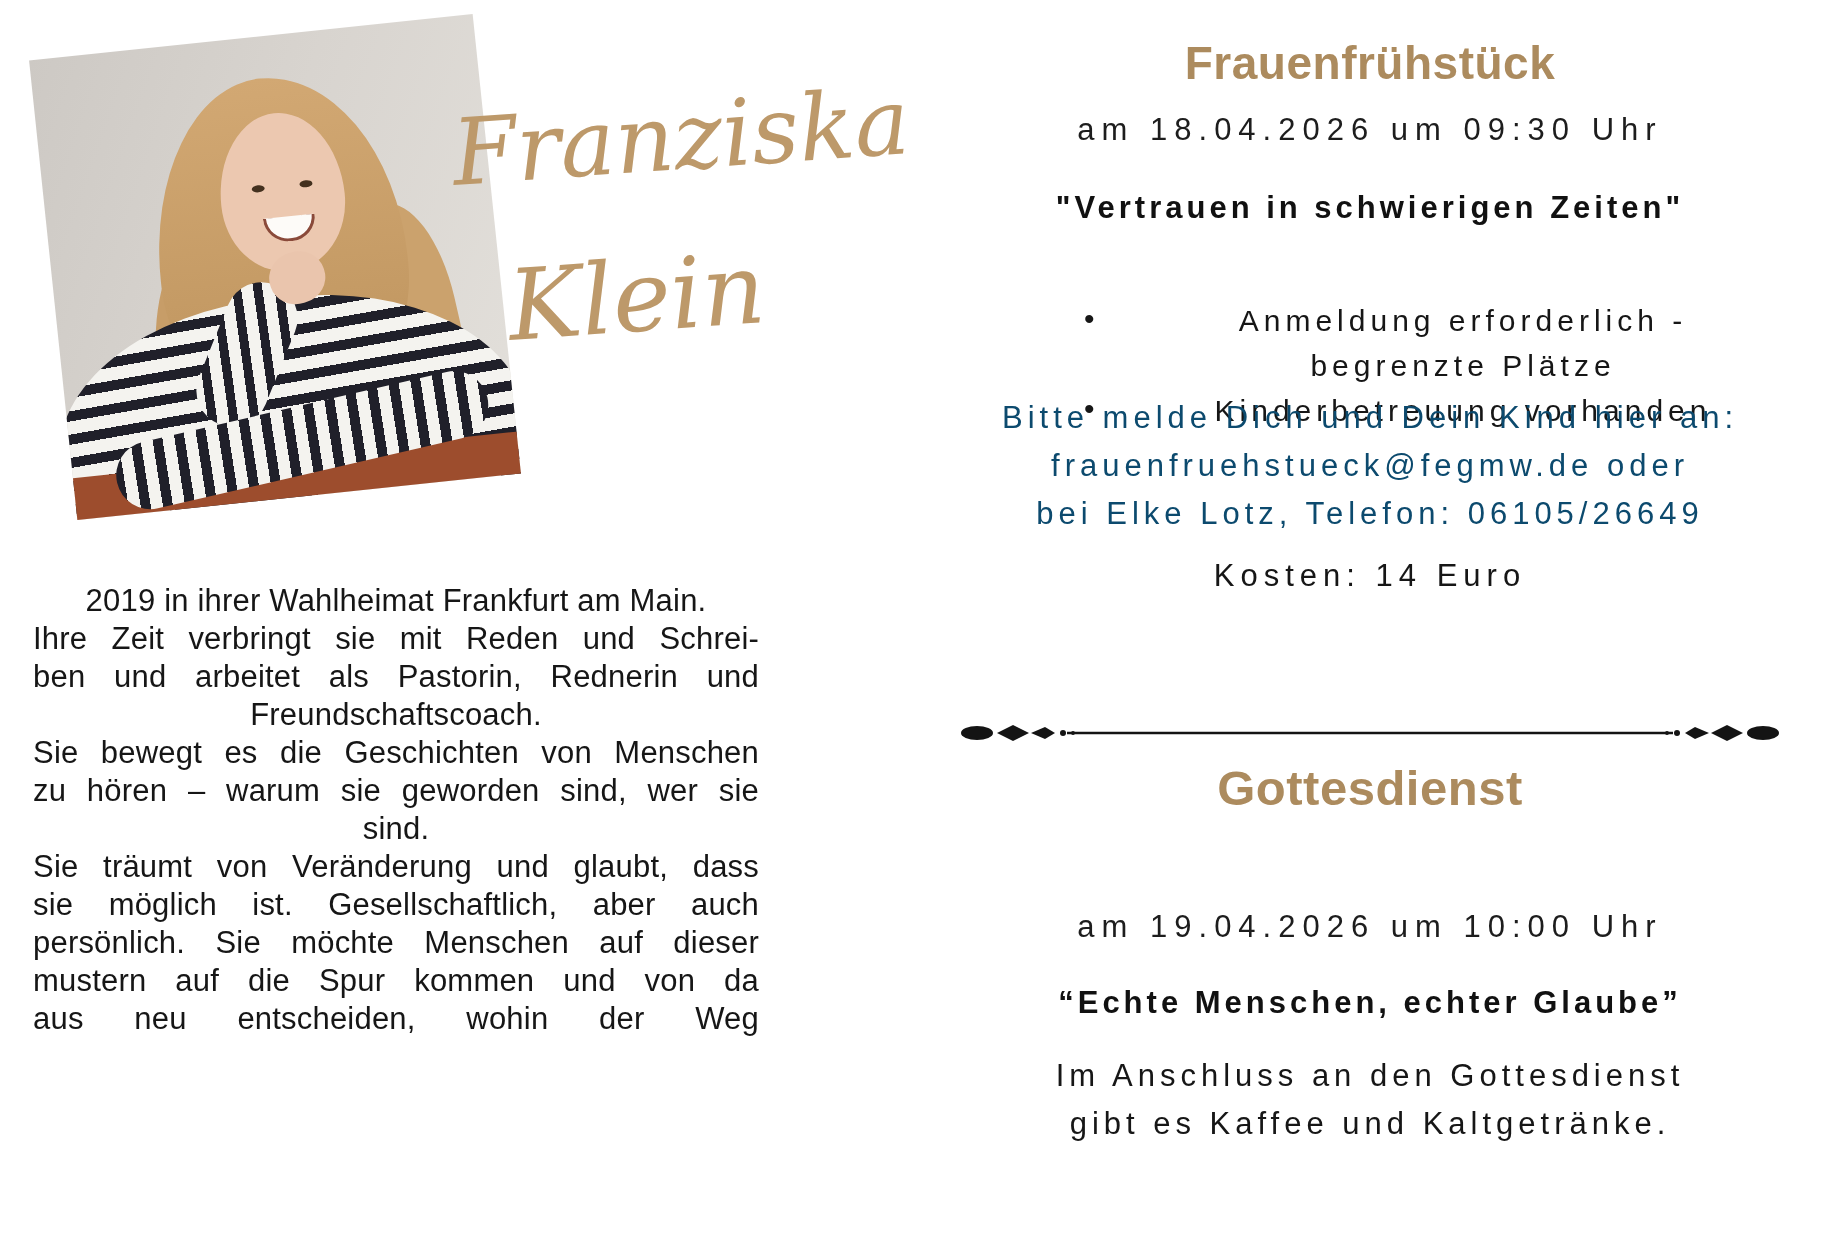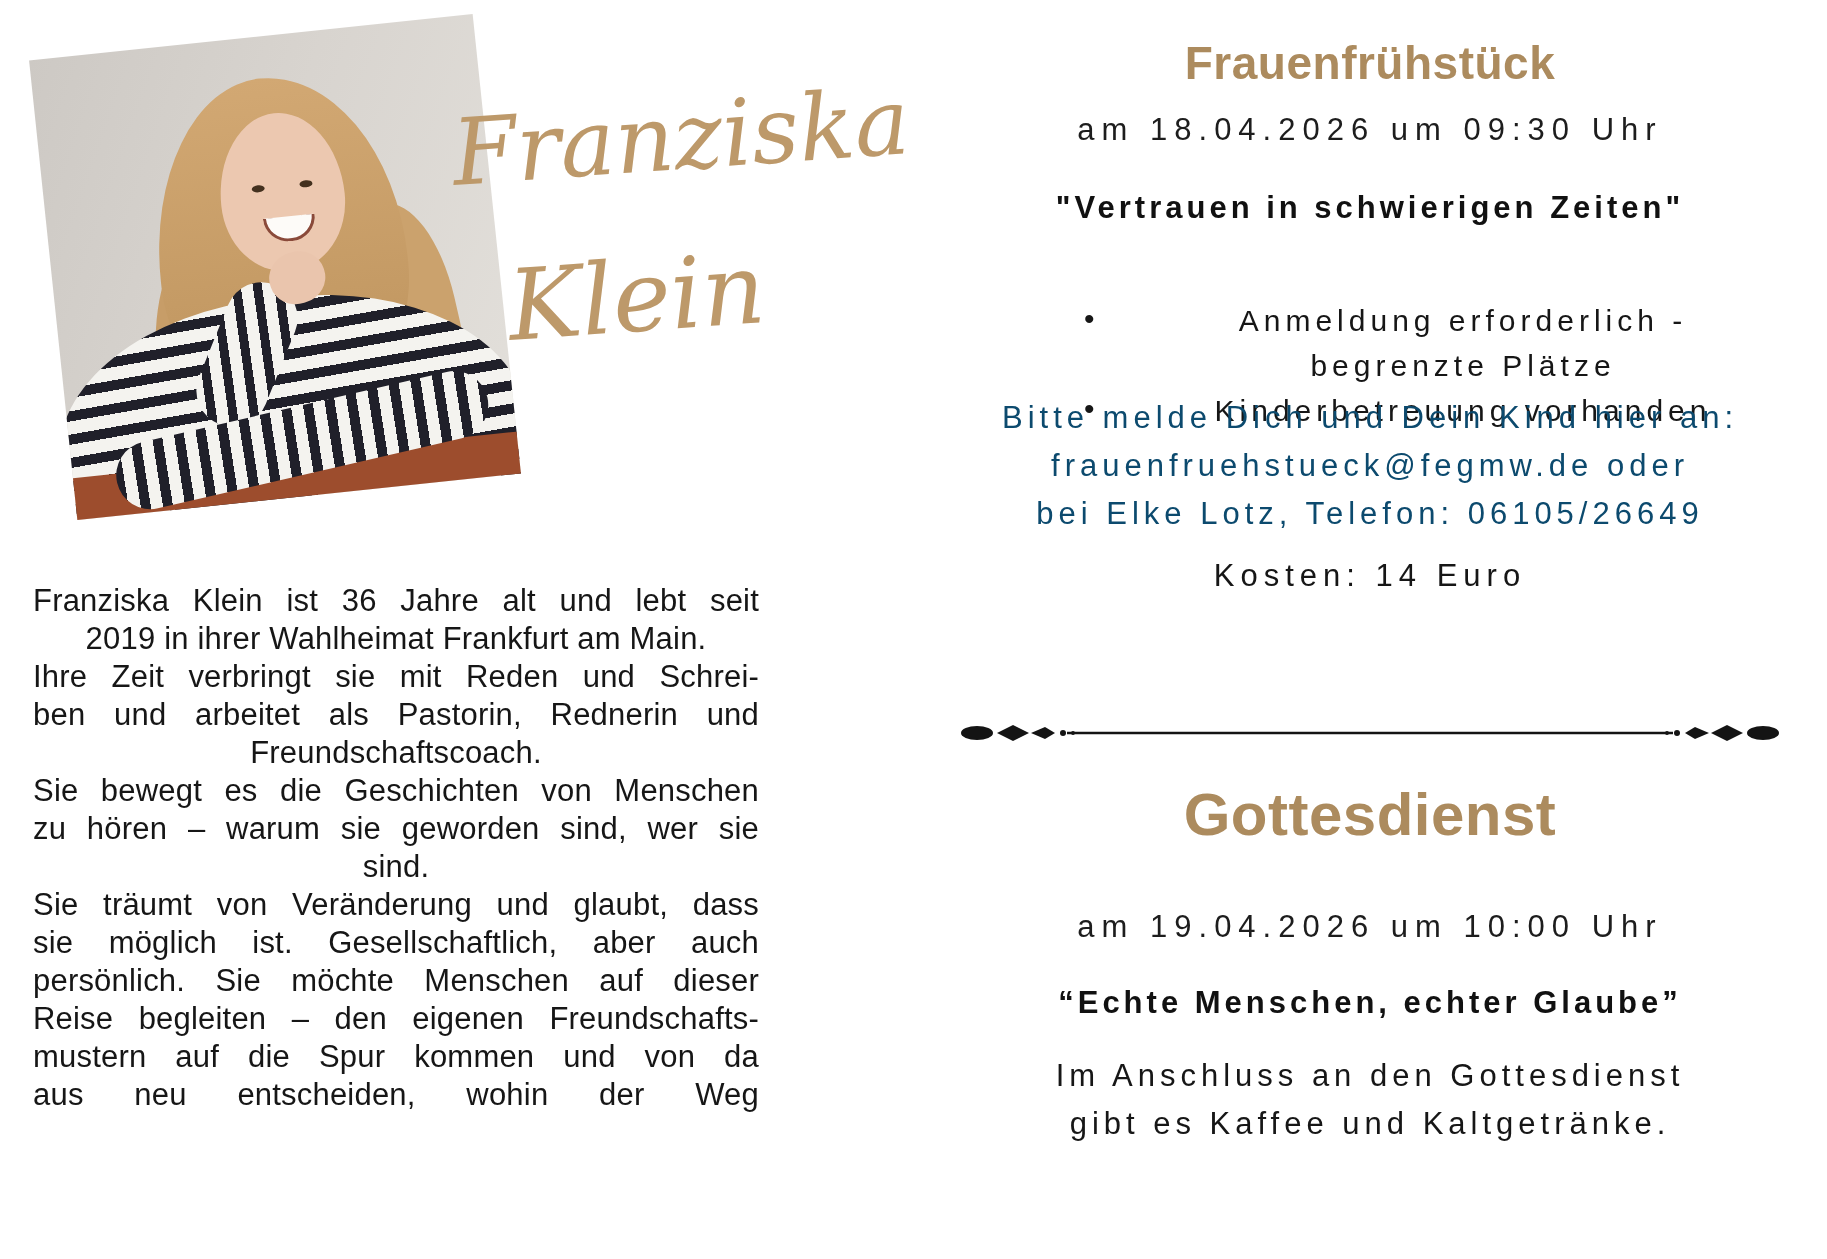--- a/index.html
+++ b/index.html
@@ -48,21 +48,21 @@
     position:absolute;left:33px;top:582px;width:726px;
     font-size:31px;line-height:38px;color:#161616;letter-spacing:0.2px;
   }
   .bio .jl{text-align:justify;text-align-last:justify;}
   .bio .ll{text-align:center;}
   
   .rcol{position:absolute;left:930px;top:0;width:880px;height:1259px;}
   .rcol>div{position:absolute;width:100%;text-align:center;}
   .gold-title{color:#ac8b5e;font-weight:bold;letter-spacing:0.5px;}
   .t1{top:36px;font-size:46px;}
-  .t2{top:780px;font-size:60px;}
+  .t2{top:760px;font-size:49px;}
   .dateline{font-size:31px;letter-spacing:7px;color:#1d1d1d;white-space:nowrap;}
   .d1{top:112px;} .d2{top:909px;}
   .topic{font-size:31px;font-weight:bold;letter-spacing:4px;color:#111;white-space:nowrap;}
   .q1{top:190px;} .q2{top:985px;}
   .bullets{top:298px;text-align:left;}
   .bullets ul{list-style:none;margin:0;padding:0 0 0 140px;}
   .bullets li{position:relative;padding-left:46px;font-size:30px;letter-spacing:5px;line-height:45px;color:#161616;}
   .bullets li .dot{position:absolute;left:14px;top:-2px;font-size:30px;letter-spacing:0;}
   .contact{top:394px;font-size:31px;letter-spacing:5px;line-height:48px;color:#0c4a6e;}
   .cost{top:558px;font-size:31px;letter-spacing:6px;color:#161616;}
@@ -84,32 +84,30 @@
   <div class="arm-up"></div>
   <div class="fist"></div>
   <div class="skirt"></div>
   <div class="arm-cross"></div>
 </div>
 
 <div class="signature sig1">Franziska</div>
 <div class="signature sig2">Klein</div>
 
 <div class="bio">
-  <div class="jl">Franziska Klein ist 36 Jahre alt und lebt seit</div>
   <div class="ll">2019 in ihrer Wahlheimat Frankfurt am Main.</div>
   <div class="jl">Ihre Zeit verbringt sie mit Reden und Schrei-</div>
   <div class="jl">ben und arbeitet als Pastorin, Rednerin und</div>
   <div class="ll">Freundschaftscoach.</div>
   <div class="jl">Sie bewegt es die Geschichten von Menschen</div>
   <div class="jl">zu hören – warum sie geworden sind, wer sie</div>
   <div class="ll">sind.</div>
   <div class="jl">Sie träumt von Veränderung und glaubt, dass</div>
   <div class="jl">sie möglich ist. Gesellschaftlich, aber auch</div>
   <div class="jl">persönlich. Sie möchte Menschen auf dieser</div>
-  <div class="jl">Reise begleiten – den eigenen Freundschafts-</div>
   <div class="jl">mustern auf die Spur kommen und von da</div>
   <div class="jl">aus neu entscheiden, wohin der Weg</div>
 </div>
 
 <div class="rcol">
 
   <div class="gold-title t1">Frauenfrühstück</div>
   <div class="dateline d1">am 18.04.2026 um 09:30 Uhr</div>
   <div class="topic q1">"Vertrauen in schwierigen Zeiten"</div>
 

